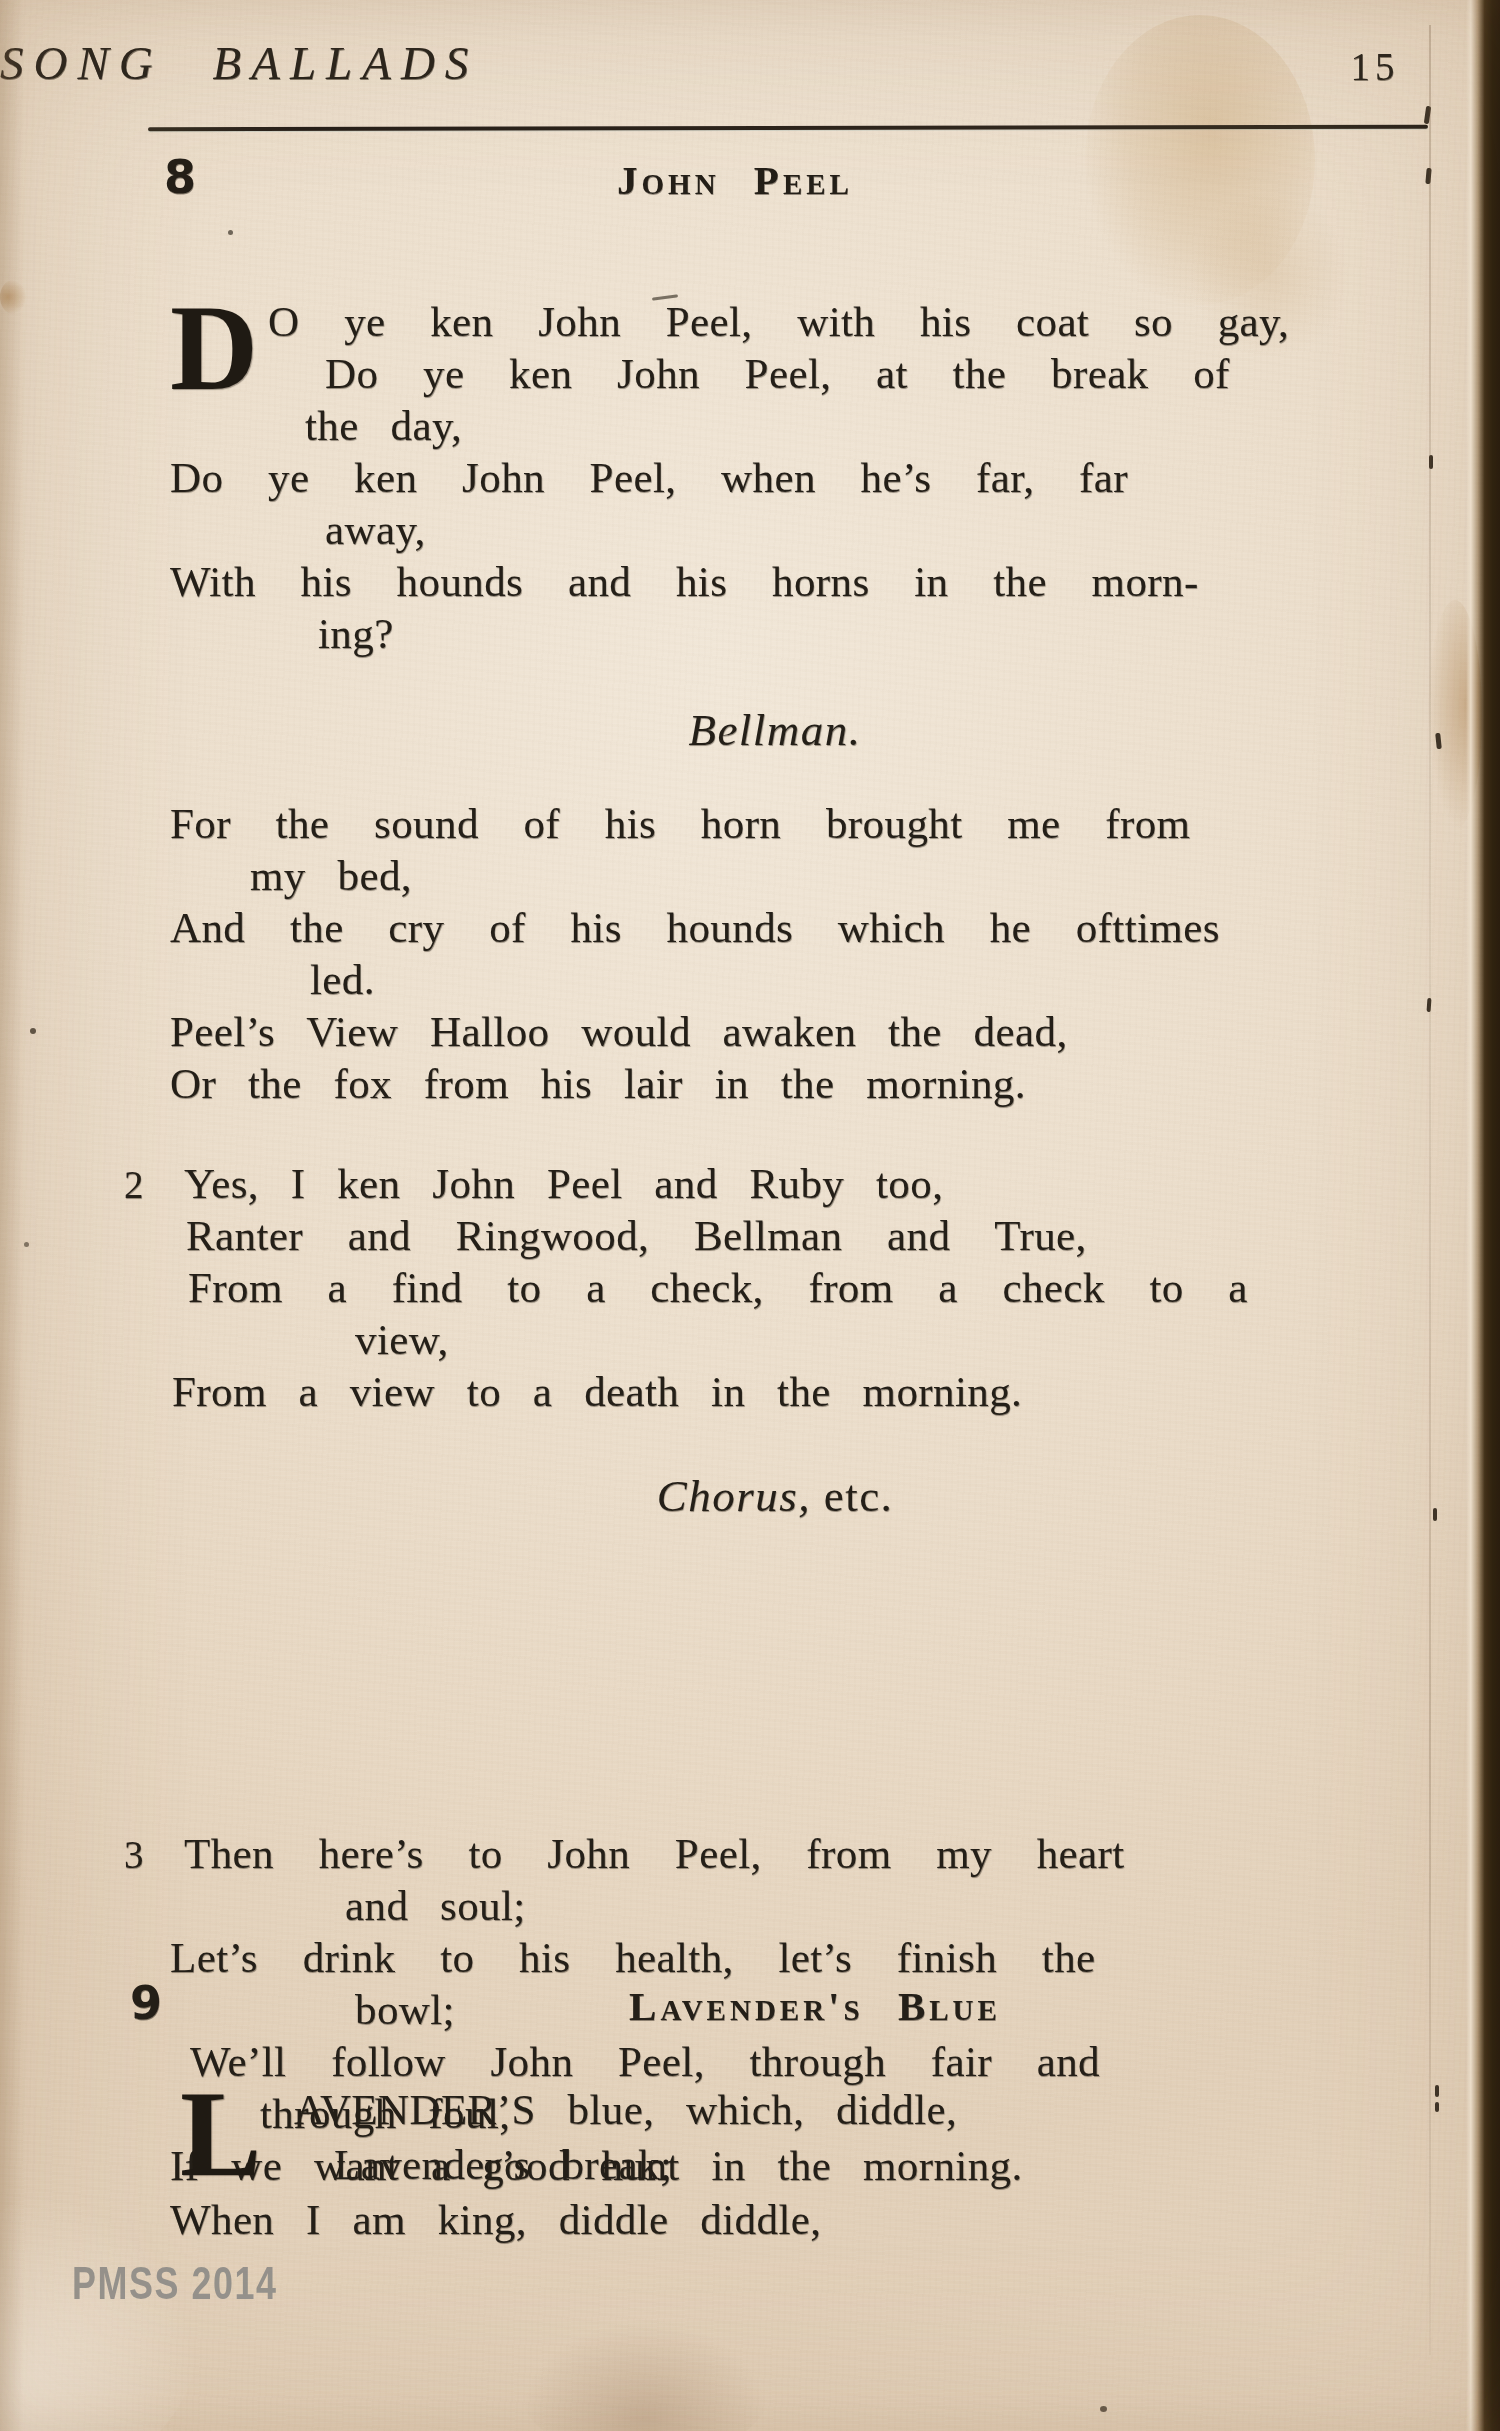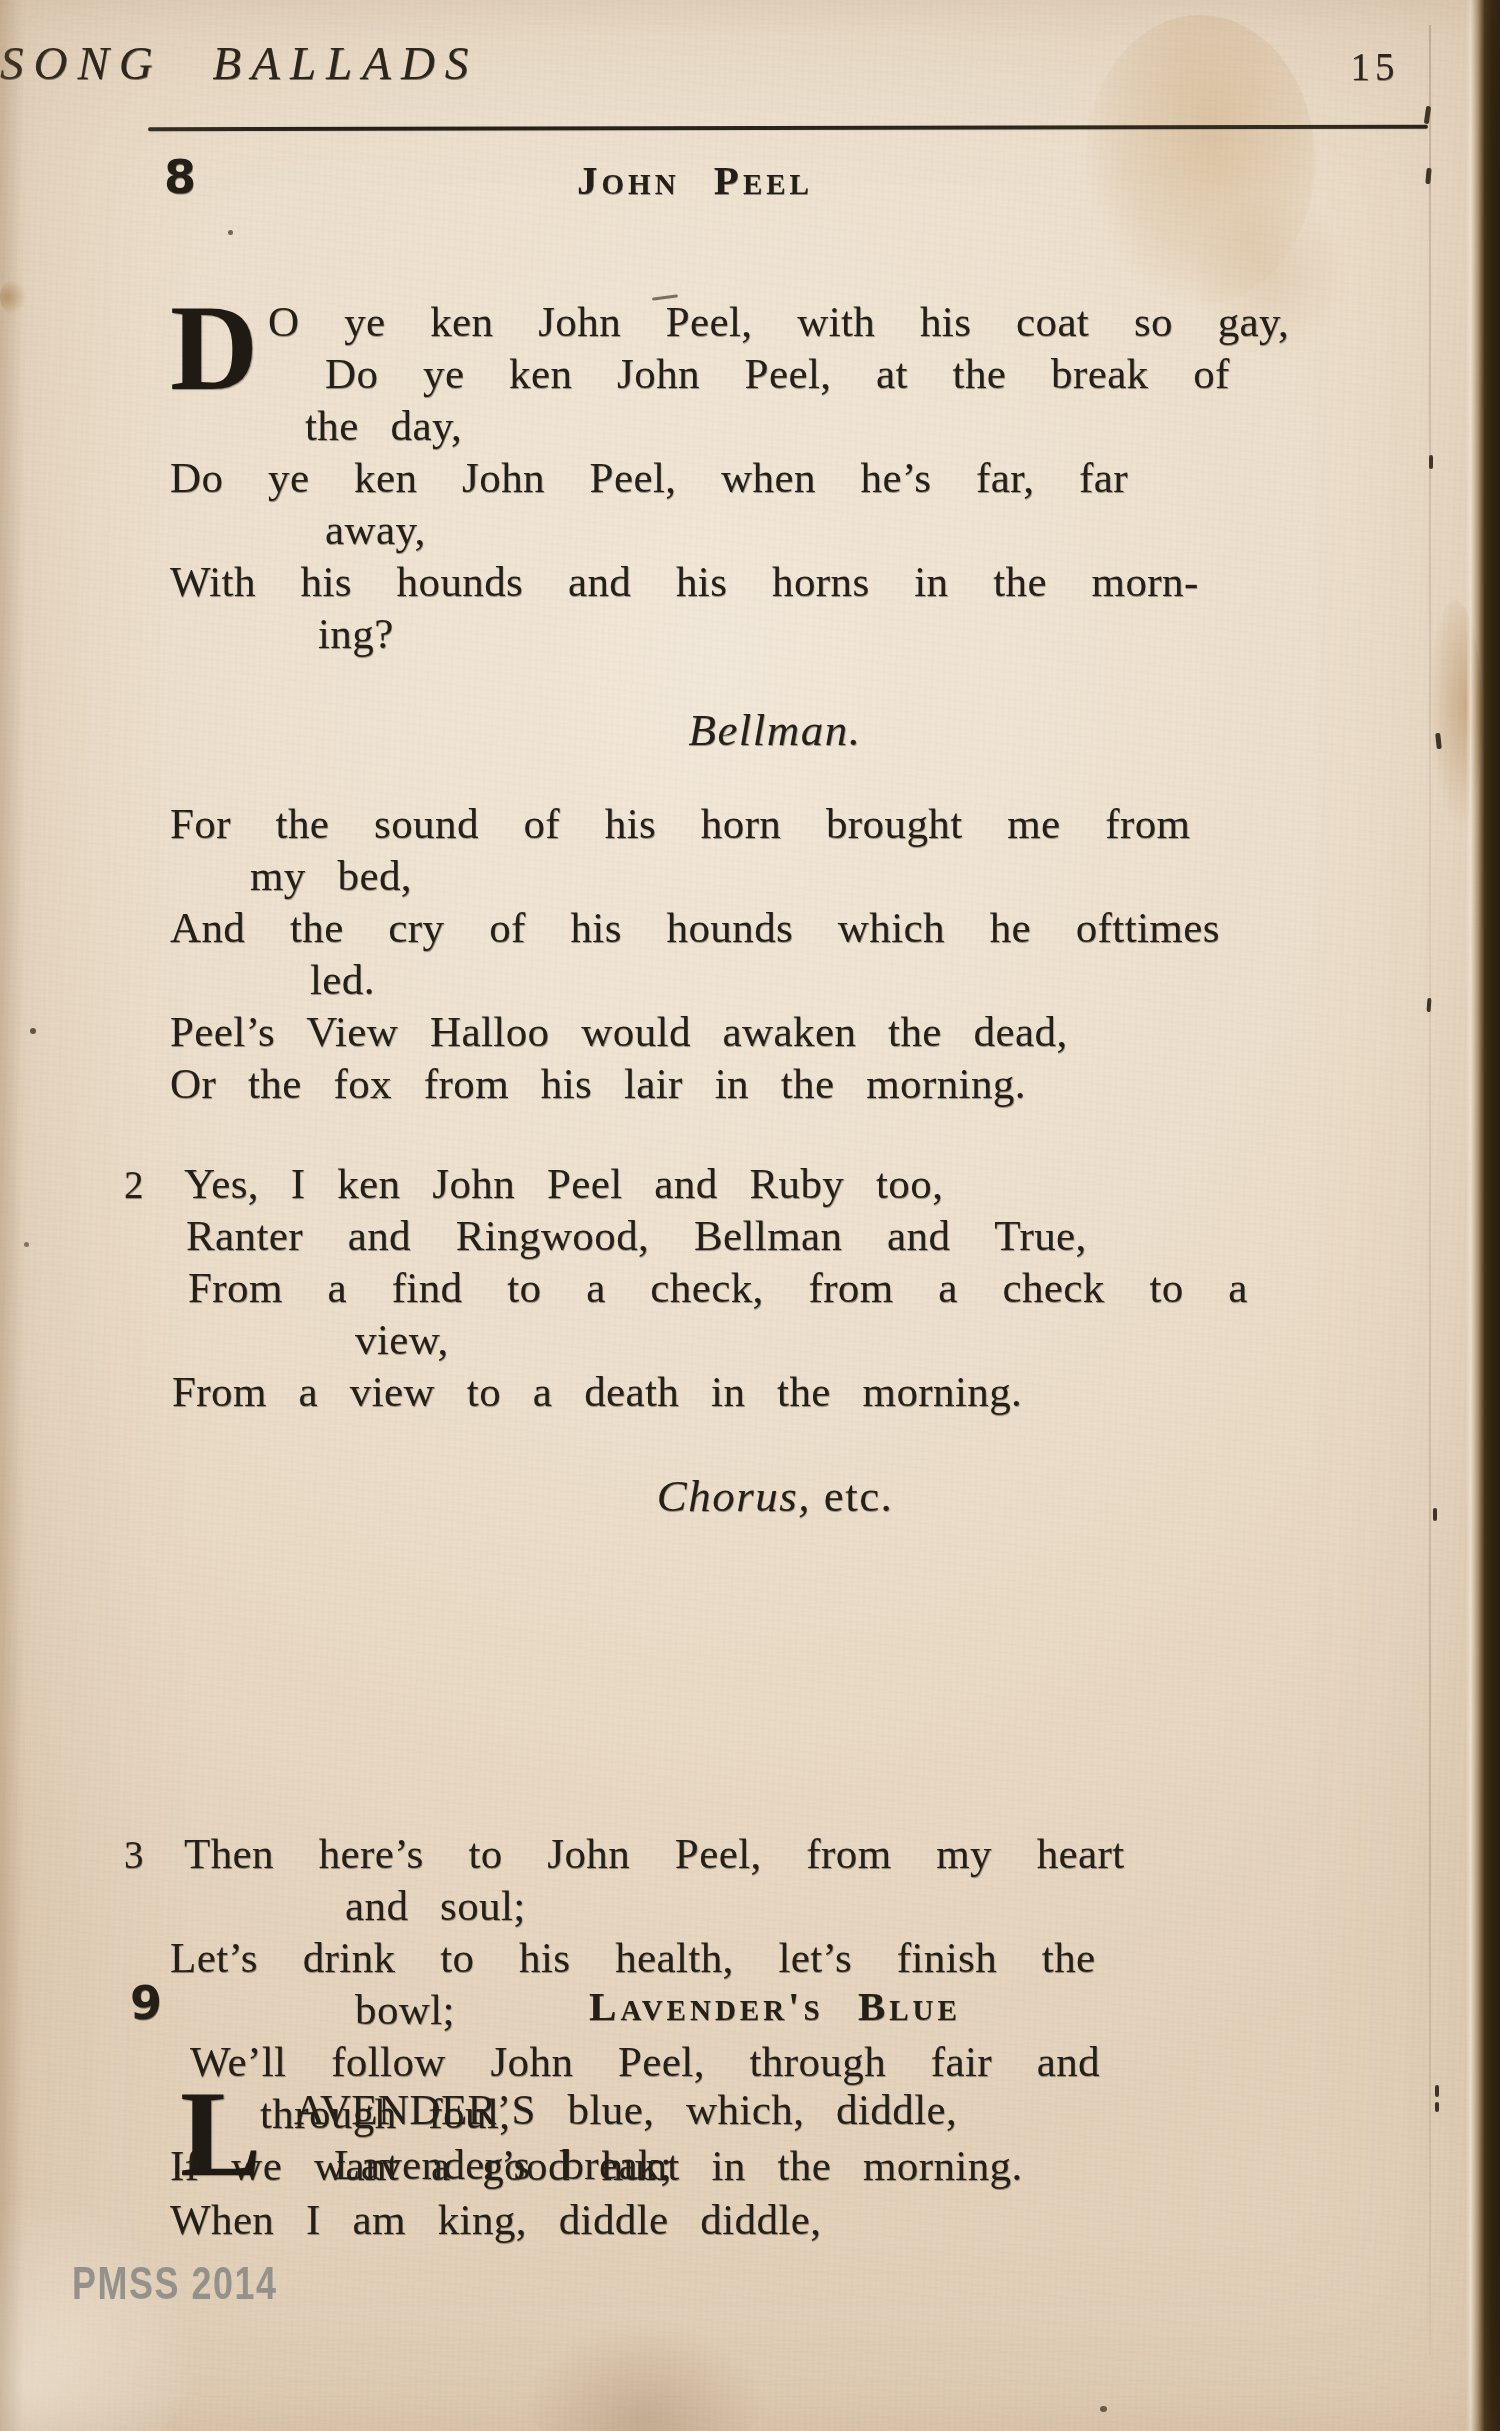--- a/index.html
+++ b/index.html
@@ -43,20 +43,21 @@
   
   .song-no{
     position:absolute;font-family:"DejaVu Sans", sans-serif;font-weight:bold;
     font-size:46px;color:#241f18;text-shadow:0.5px 0.5px 0.5px rgba(40,32,22,0.5);
   }
   .song-title{
     position:absolute;left:0;width:1390px;text-align:center;
     font-variant:small-caps;font-weight:bold;font-size:41px;
     letter-spacing:4px;word-spacing:20px;color:#241f18;
     text-shadow:0.5px 0.5px 0.6px rgba(40,32,22,0.45);
+    padding-left:40px;
   }
 
   
   .stanza{position:absolute;left:170px;width:1230px;font-size:43px;
     letter-spacing:0.4px;color:#241f18;
     text-shadow:0.6px 0.7px 0.7px rgba(45,36,25,0.45);}
   .stanza .line{line-height:52px;word-spacing:0.48em;white-space:nowrap;}
   .s9 .line{line-height:55px;}
   .ws2{word-spacing:0.78em !important;}
   .dropcap{

